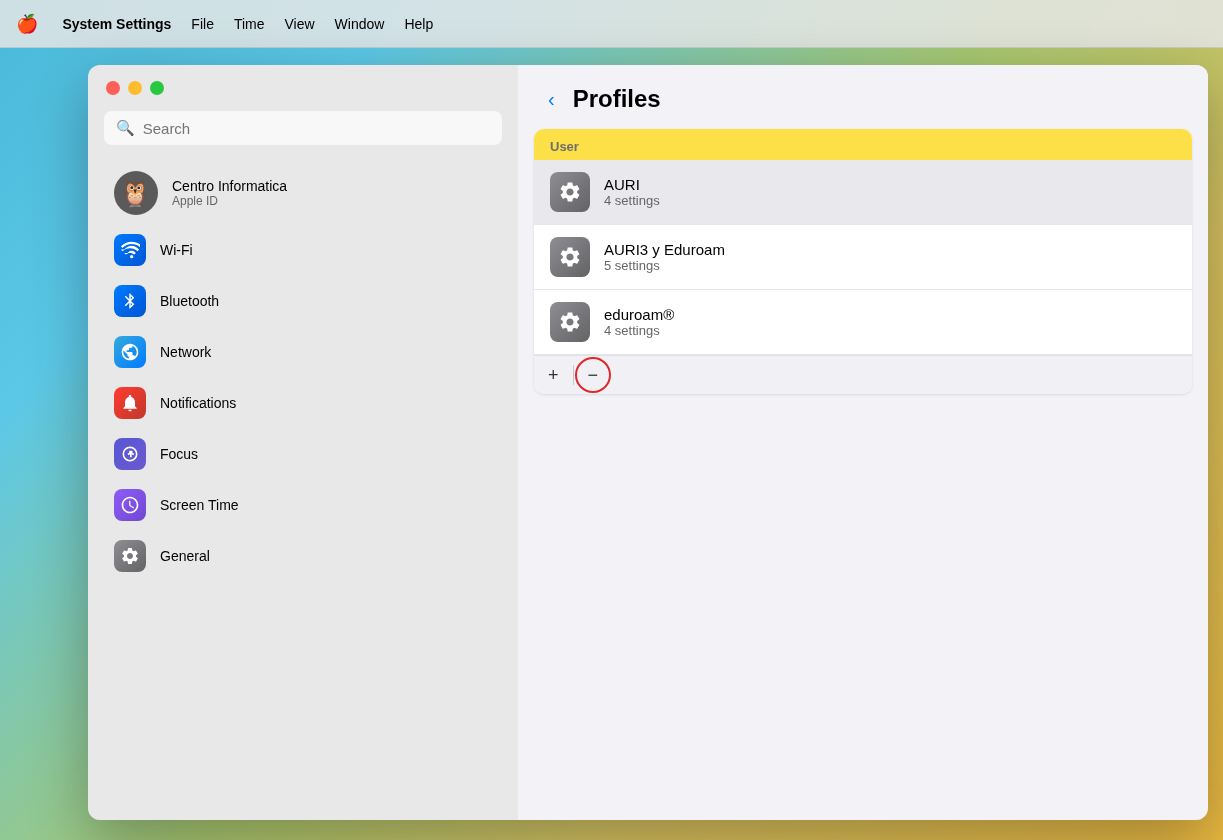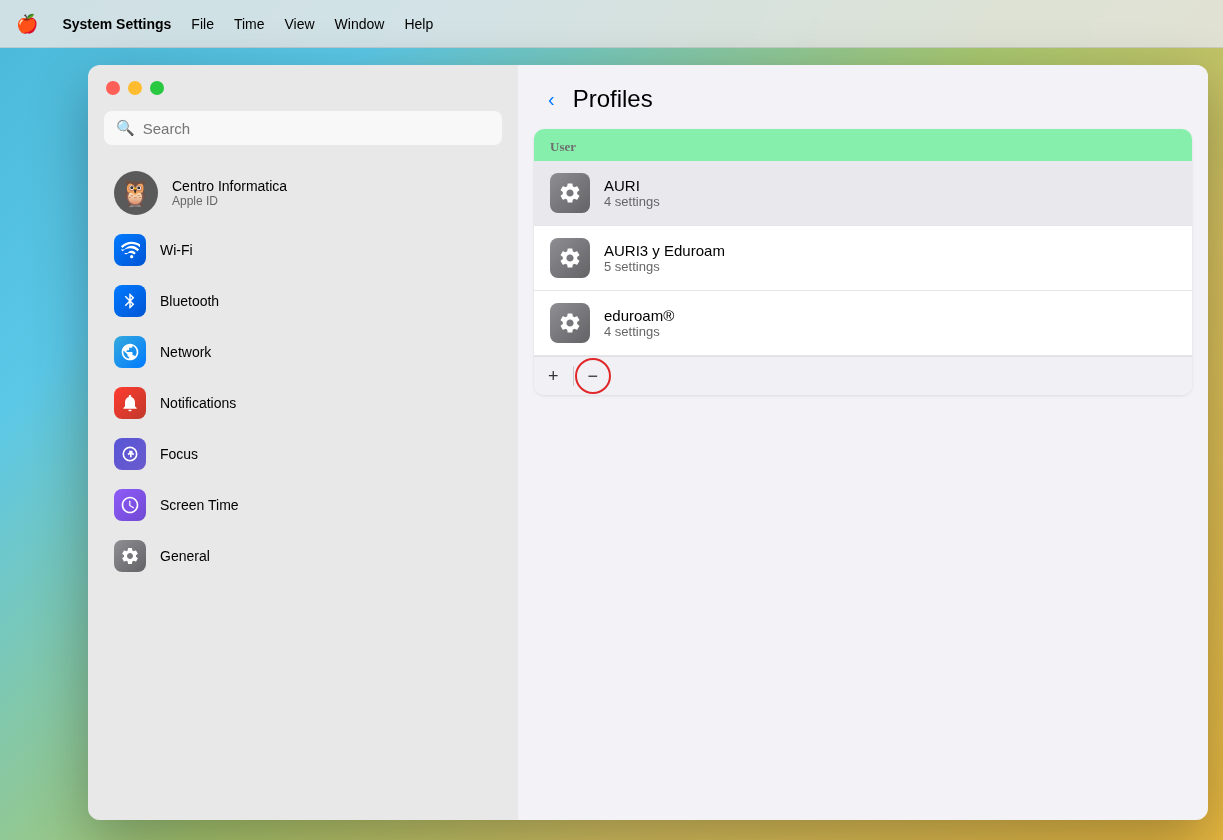--- a/index.html
+++ b/index.html
@@ -190,39 +190,38 @@
       background: none;
       border: none;
       cursor: pointer;
       font-size: 20px;
       color: #007aff;
       padding: 2px 6px;
     }
 
     .main-title {
       font-size: 24px;
-      font-weight: 400;
+      font-weight: 700;
       color: #000;
     }
 
     .profiles-list {
       margin: 0 16px;
       background: #fff;
       border-radius: 10px;
       overflow: hidden;
       box-shadow: 0 1px 3px rgba(0,0,0,0.1);
     }
 
     .profiles-section-header {
       padding: 10px 16px 6px 16px;
       font-size: 13px;
       font-weight: 600;
       color: #6e6e6e;
-      background: #86efac;
-      font-family: Liberation Serif, serif;
+      background: #fde047;
     }
 
     .profile-item {
       display: flex;
       align-items: center;
       gap: 14px;
       padding: 12px 16px;
       border-bottom: 1px solid #e5e5ea;
       cursor: pointer;
     }

